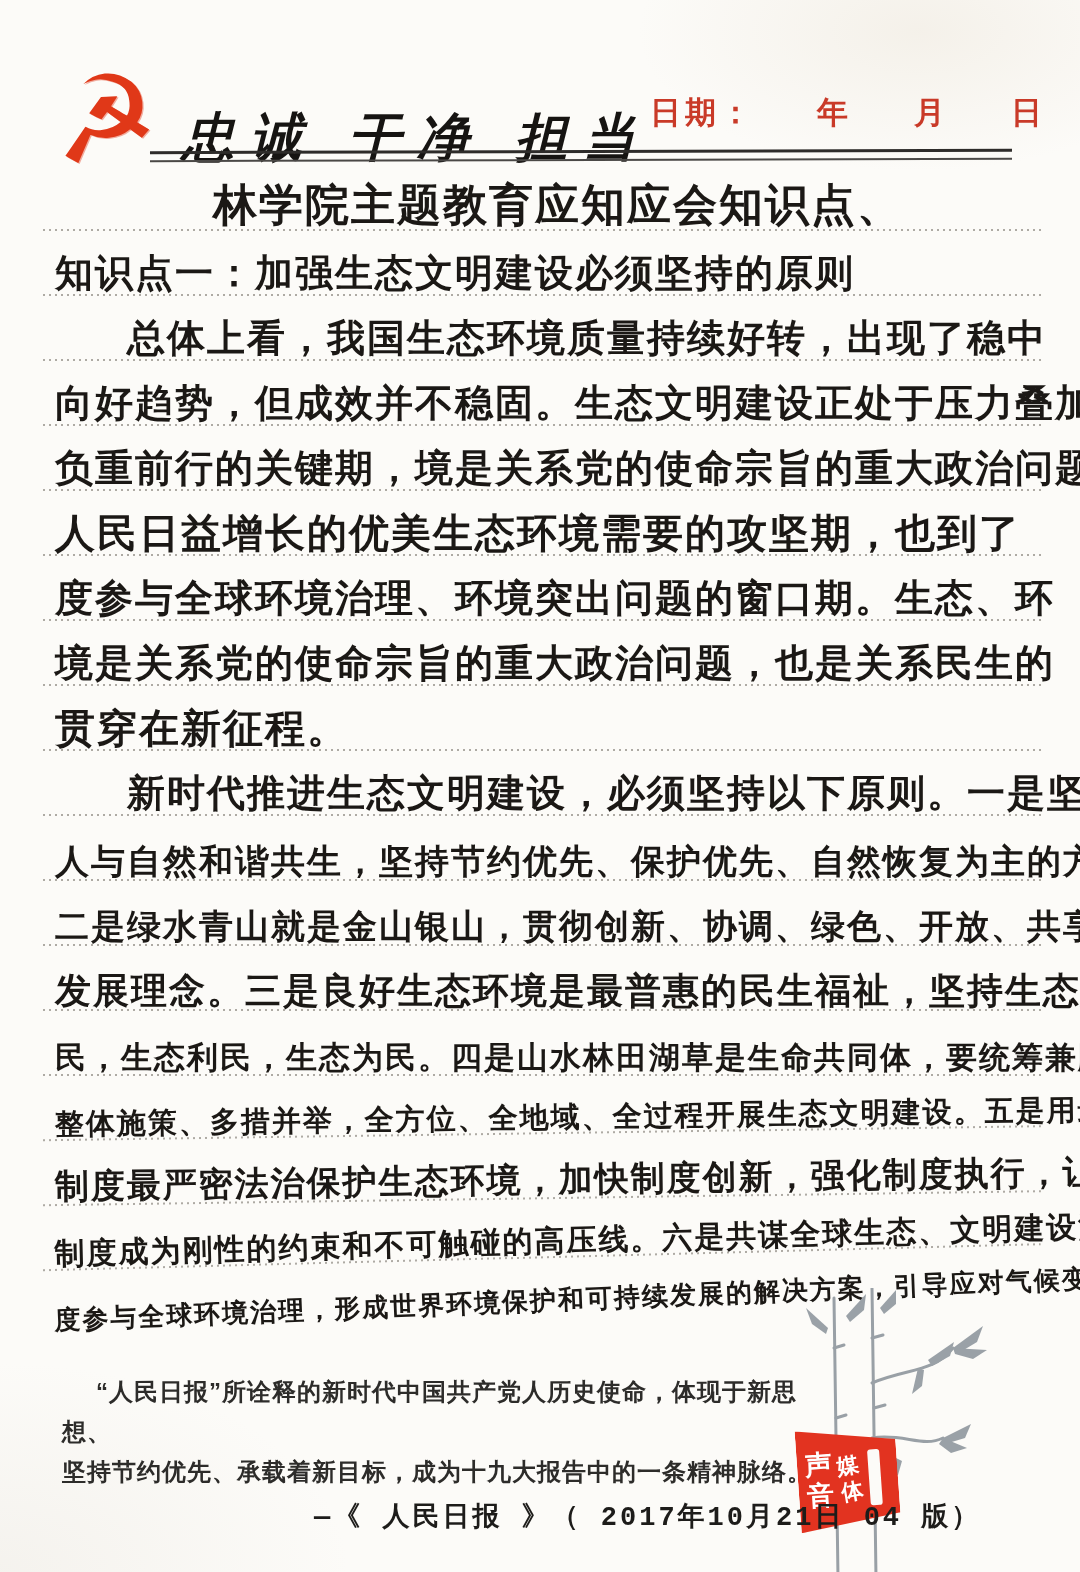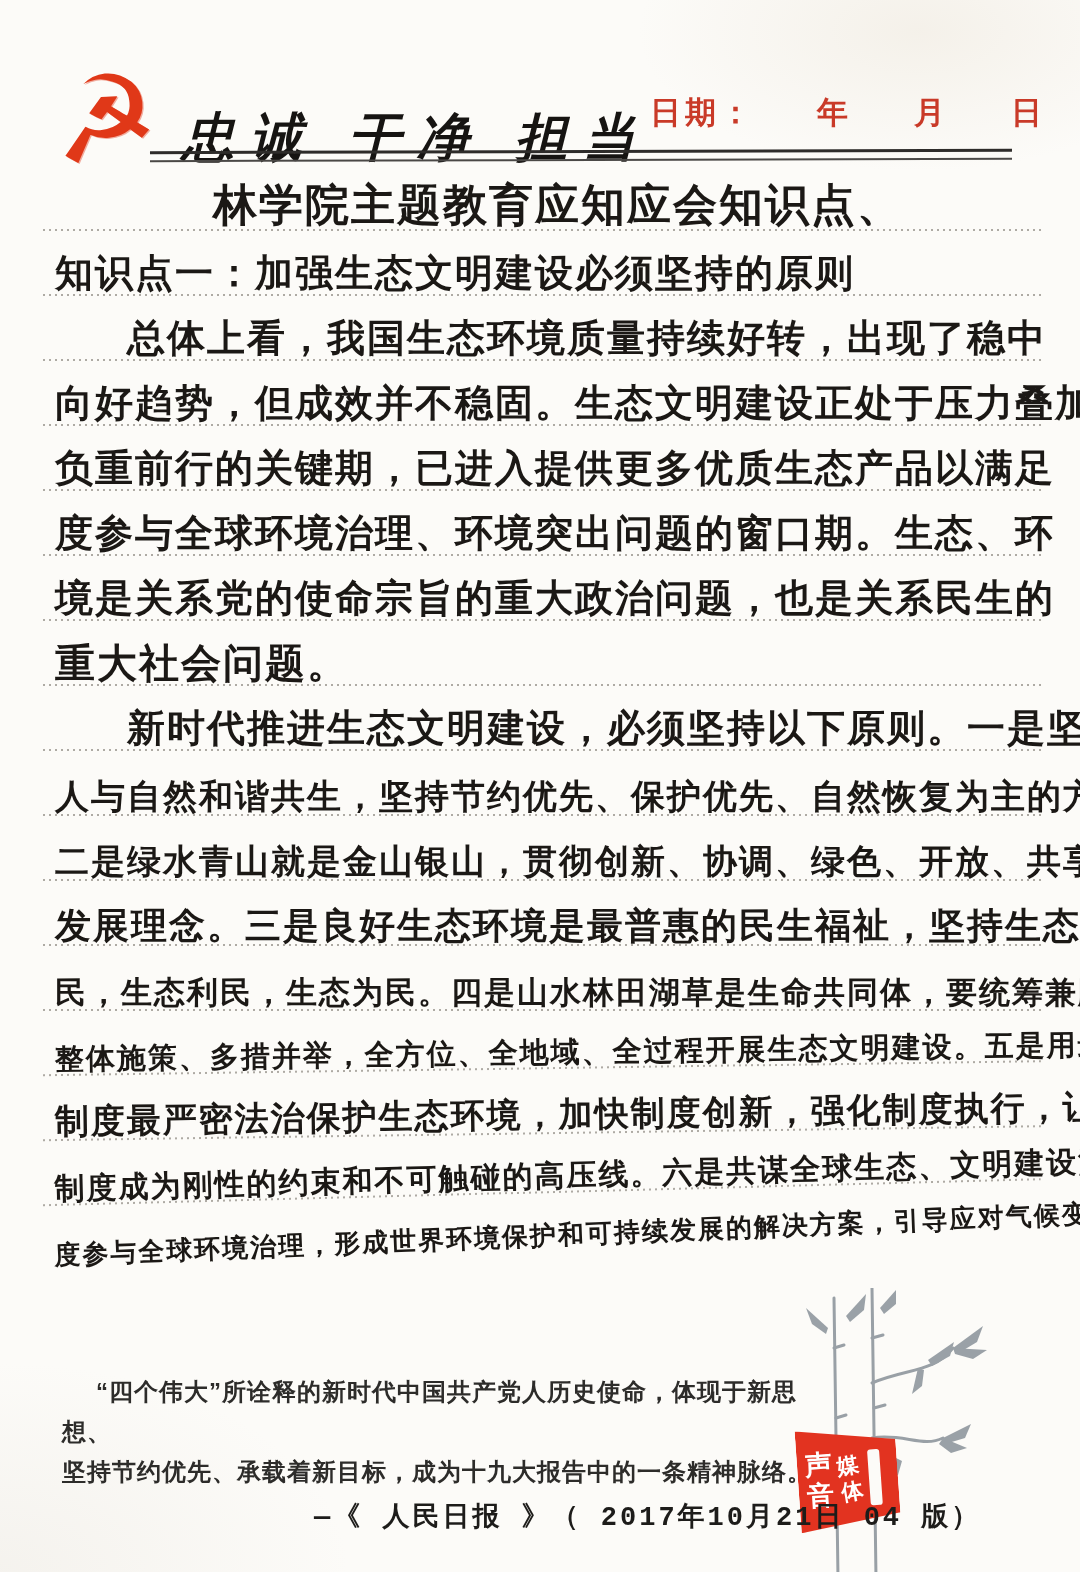--- a/index.html
+++ b/index.html
@@ -107,24 +107,25 @@
       <span class="du">日</span>
     </div>
   </div>
   <div class="rule-double"></div>
 
   <div class="content">
     <div class="line f44 pad-title">林学院主题教育应知应会知识点、</div>
     <div class="line f42">知识点一：加强生态文明建设必须坚持的原则</div>
     <div class="line f42 pad-para">总体上看，我国生态环境质量持续好转，出现了稳中</div>
     <div class="line f38">向好趋势，但成效并不稳固。生态文明建设正处于压力叠加、</div>
-    <div class="line f38">负重前行的关键期，已进入提供更多优质生态产品以满足</div>
+    <div class="line f38">负重前行的关键期，境是关系党的使命宗旨的重大政治问题</div>
+    <div class="line f40">人民日益增长的优美生态环境需要的攻坚期，也到了</div>
     <div class="line f38">度参与全球环境治理、环境突出问题的窗口期。生态、环</div>
     <div class="line f38">境是关系党的使命宗旨的重大政治问题，也是关系民生的</div>
-    <div class="line f40">重大社会问题。</div>
+    <div class="line f40">贯穿在新征程。</div>
     <div class="line f38 pad-para">新时代推进生态文明建设，必须坚持以下原则。一是坚持</div>
     <div class="line f34">人与自然和谐共生，坚持节约优先、保护优先、自然恢复为主的方针。</div>
     <div class="line f34">二是绿水青山就是金山银山，贯彻创新、协调、绿色、开放、共享的</div>
     <div class="line f36">发展理念。三是良好生态环境是最普惠的民生福祉，坚持生态惠</div>
     <div class="line f31">民，生态利民，生态为民。四是山水林田湖草是生命共同体，要统筹兼顾、</div>
     <div class="line f29 tilt1">整体施策、多措并举，全方位、全地域、全过程开展生态文明建设。五是用最严格</div>
     <div class="line f34 tilt1">制度最严密法治保护生态环境，加快制度创新，强化制度执行，让</div>
     <div class="line f30 tilt2">制度成为刚性的约束和不可触碰的高压线。六是共谋全球生态、文明建设深</div>
     <div class="line f26 tilt3 no-rule">度参与全球环境治理，形成世界环境保护和可持续发展的解决方案，引导应对气候变化国际合作。</div>
   </div>
@@ -162,19 +163,19 @@
       <span>音</span>
     </div>
     <div class="stamp-col c2">
       <span>媒</span>
       <span>体</span>
     </div>
     <div class="stamp-slot"></div>
   </div>
 
   <div class="footnote">
-    <div class="fl1">“四个伟大”所诠释的新时代中国共产党人历史使命，体现于新思想、</div>
+    <div class="fl1">“人民日报”所诠释的新时代中国共产党人历史使命，体现于新思想、</div>
     <div class="fl2">坚持节约优先、承载着新目标，成为十九大报告中的一条精神脉络。</div>
   </div>
 
   <div class="citation">—《 人民日报 》（ 2017年10月21日 04 版）</div>
 
 </div>
 
 </body></html>

